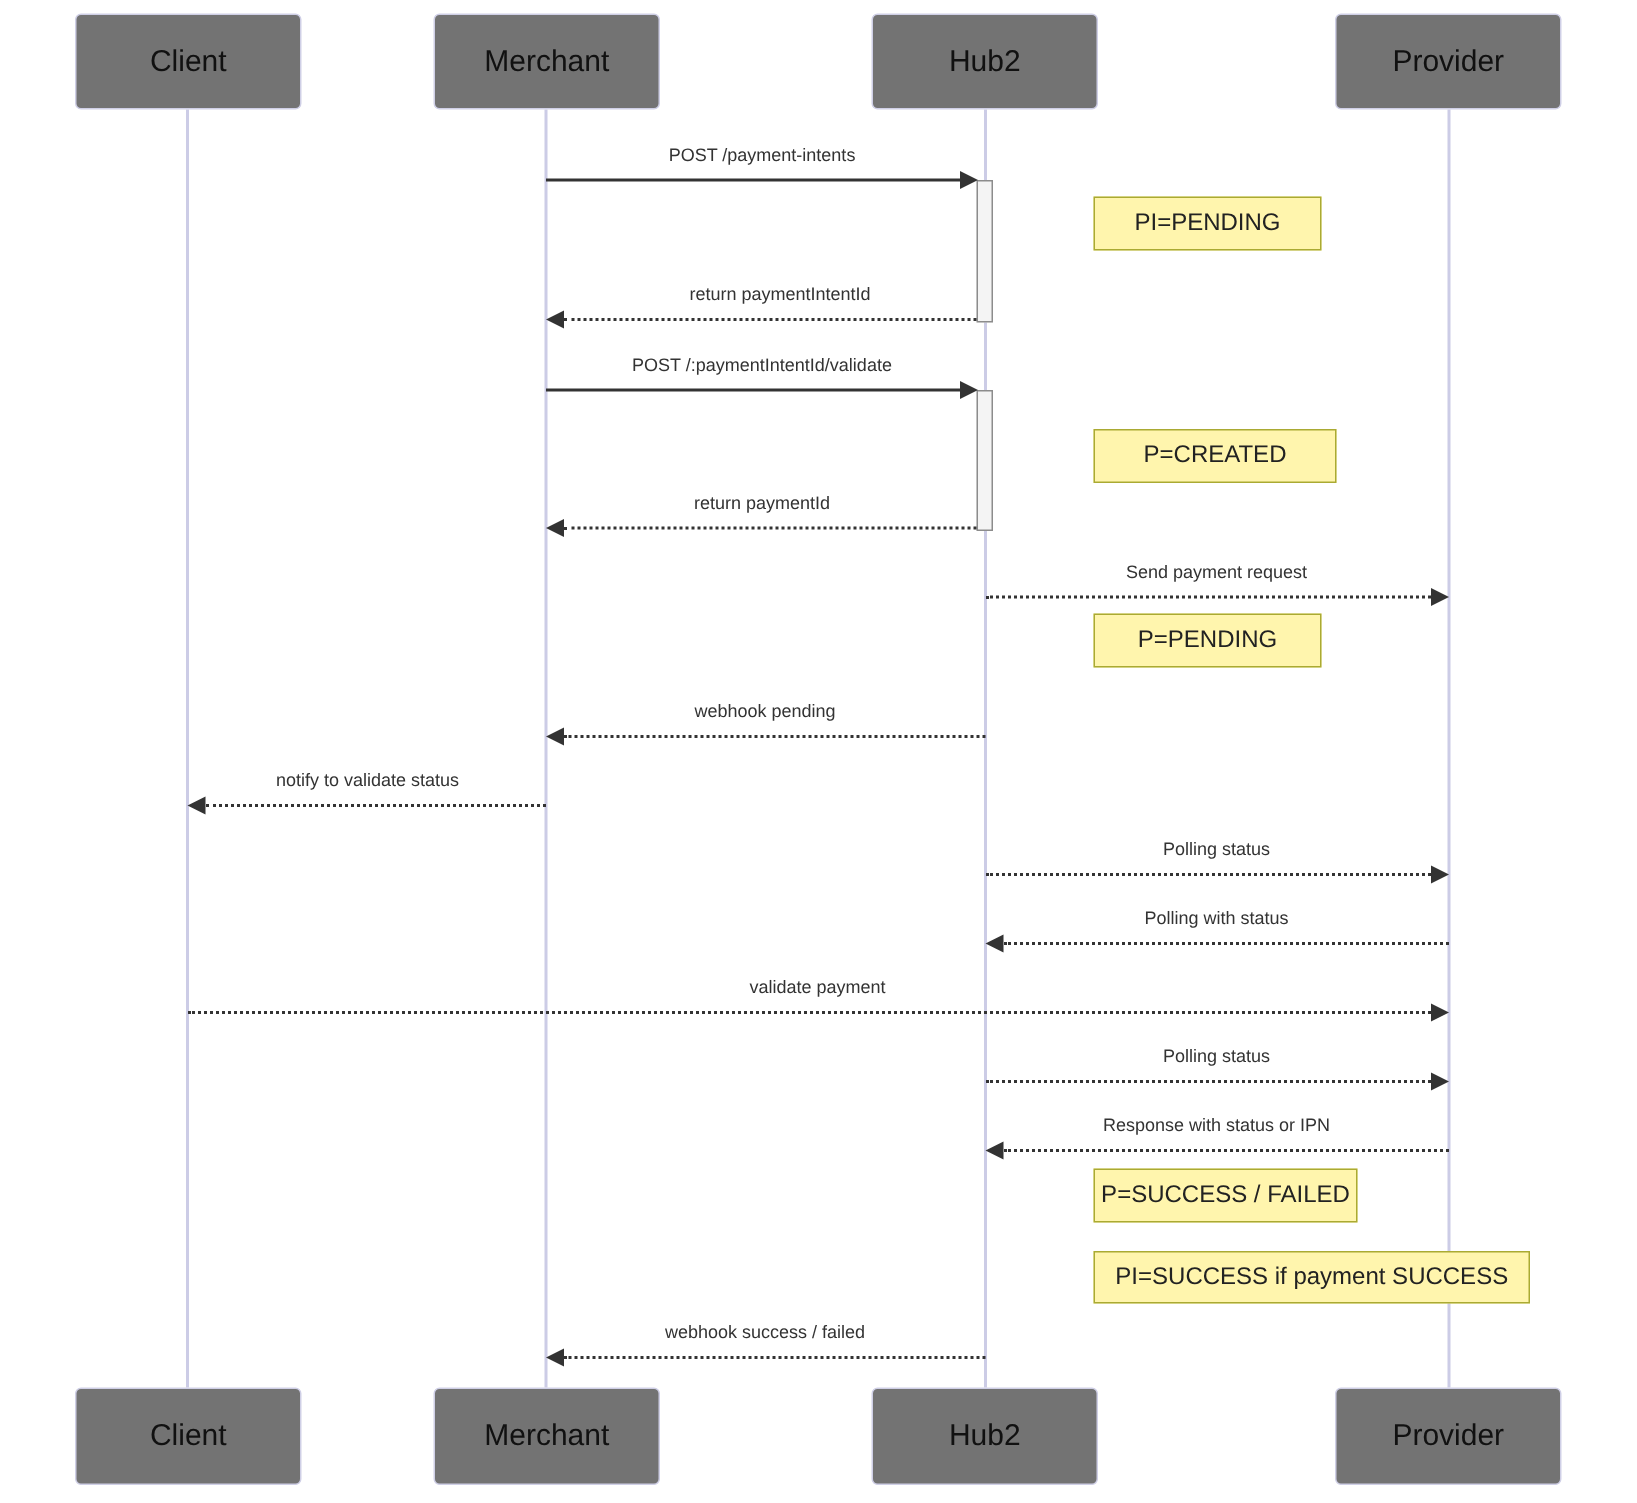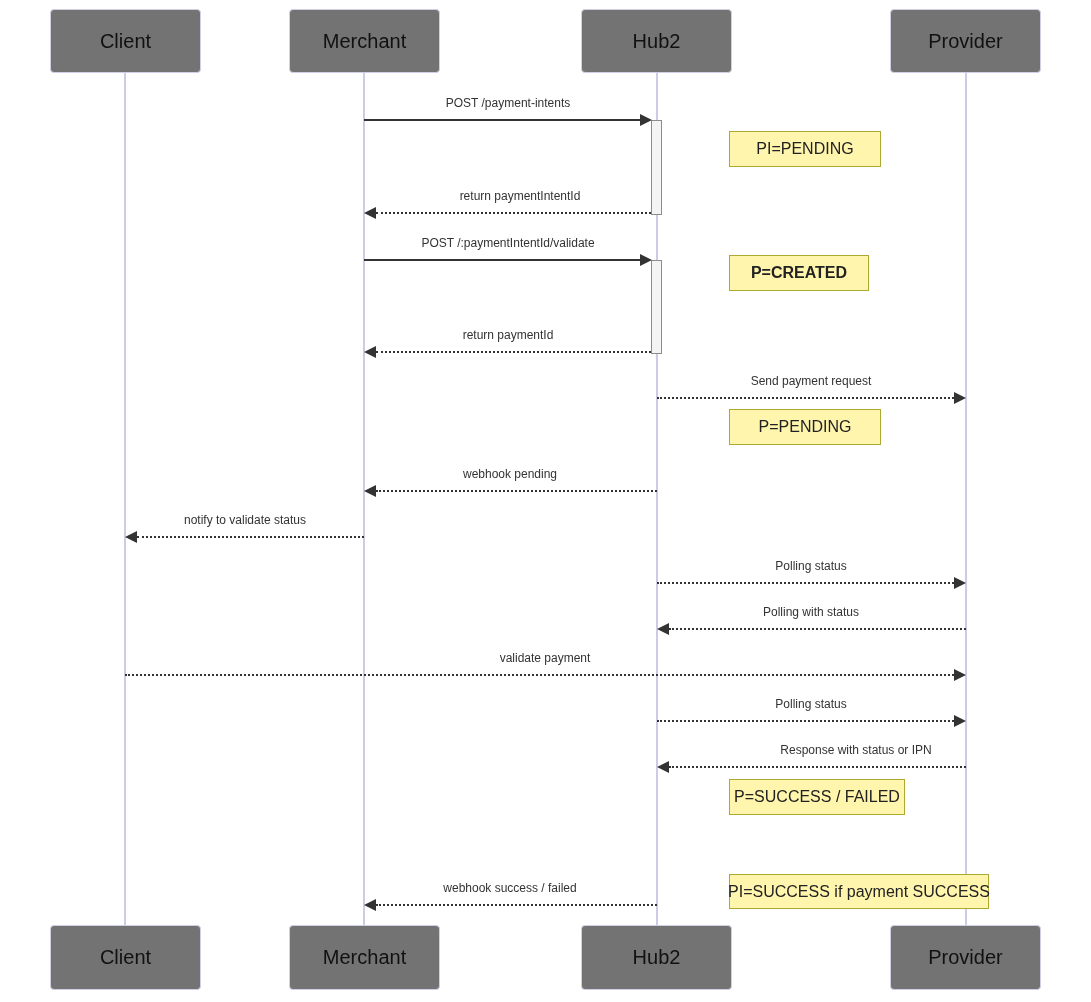--- a/index.html
+++ b/index.html
@@ -76,21 +76,21 @@
     </div>
 
   <div class="msg-label" style="left:520px;top:186px;">return paymentIntentId</div>
   <div class="msg-line dotted" style="left:376px;top:212px;width:275px;"></div>
   <div class="arrow left" style="left:364px;top:207px;"></div>
 
   <div class="msg-label" style="left:508px;top:233px;">POST /:paymentIntentId/validate</div>
   <div class="msg-line solid" style="left:364px;top:259px;width:276px;"></div>
   <div class="arrow right" style="left:640px;top:254px;"></div>
 
-  <div class="note" style="left:681px;top:255px;width:140px;height:36px;font-weight:bold;">
+  <div class="note" style="left:681px;top:286px;width:162px;height:36px;">
       <span>P=CREATED</span>
     </div>
 
   <div class="msg-label" style="left:508px;top:325px;">return paymentId</div>
   <div class="msg-line dotted" style="left:376px;top:351px;width:275px;"></div>
   <div class="arrow left" style="left:364px;top:346px;"></div>
 
   <div class="msg-label" style="left:811px;top:371px;">Send payment request</div>
   <div class="msg-line dotted" style="left:657px;top:397px;width:297px;"></div>
   <div class="arrow right" style="left:954px;top:392px;"></div>
@@ -116,29 +116,29 @@
   <div class="arrow left" style="left:657px;top:623px;"></div>
 
   <div class="msg-label" style="left:545px;top:648px;">validate payment</div>
   <div class="msg-line dotted" style="left:125px;top:674px;width:829px;"></div>
   <div class="arrow right" style="left:954px;top:669px;"></div>
 
   <div class="msg-label" style="left:811px;top:694px;">Polling status</div>
   <div class="msg-line dotted" style="left:657px;top:720px;width:297px;"></div>
   <div class="arrow right" style="left:954px;top:715px;"></div>
 
-  <div class="msg-label" style="left:856px;top:740px;">Response with status or IPN</div>
+  <div class="msg-label" style="left:811px;top:740px;">Response with status or IPN</div>
   <div class="msg-line dotted" style="left:669px;top:766px;width:297px;"></div>
   <div class="arrow left" style="left:657px;top:761px;"></div>
 
   <div class="note" style="left:681px;top:779px;width:176px;height:36px;">
       <span>P=SUCCESS / FAILED</span>
     </div>
 
-  <div class="note" style="left:681px;top:874px;width:260px;height:35px;">
+  <div class="note" style="left:681px;top:834px;width:291px;height:35px;">
       <span>PI=SUCCESS if payment SUCCESS</span>
     </div>
 
   <div class="msg-label" style="left:510px;top:878px;">webhook success / failed</div>
   <div class="msg-line dotted" style="left:376px;top:904px;width:281px;"></div>
   <div class="arrow left" style="left:364px;top:899px;"></div>
 
   <div class="actor bottom" style="left:50px;top:925px;">
       <span>Client</span>
     </div>

